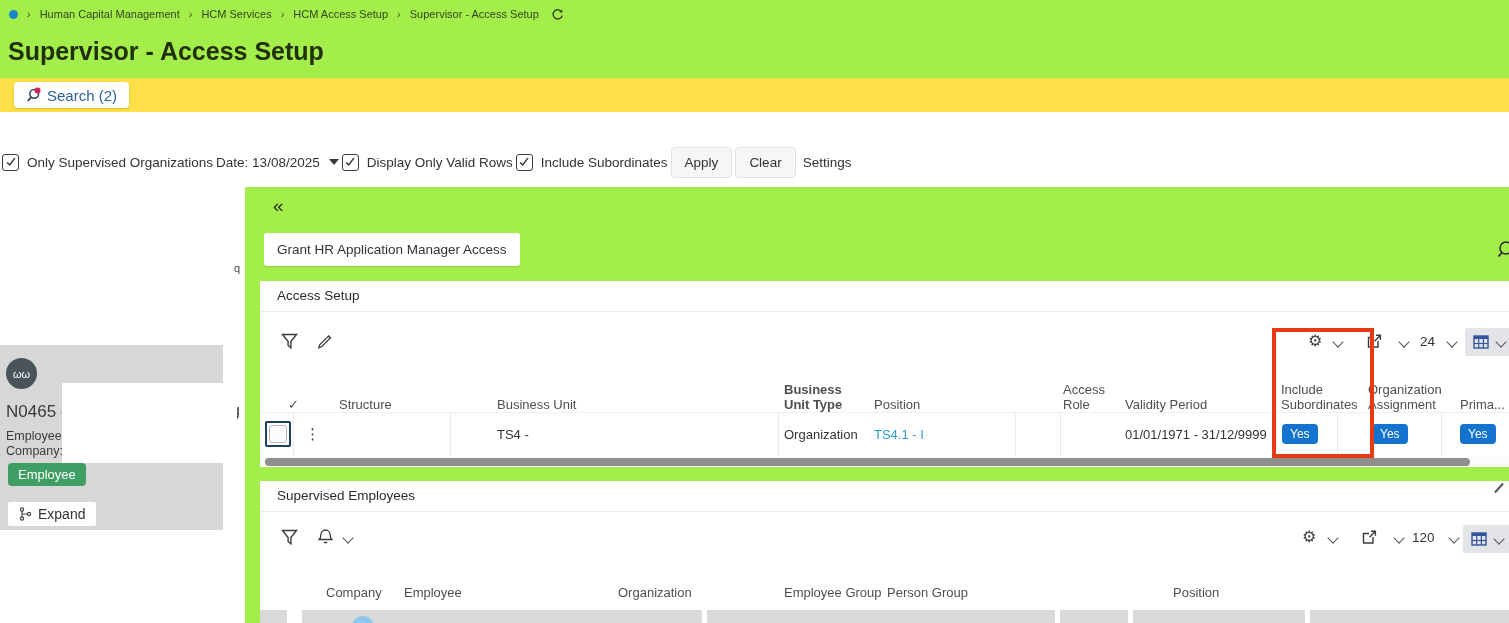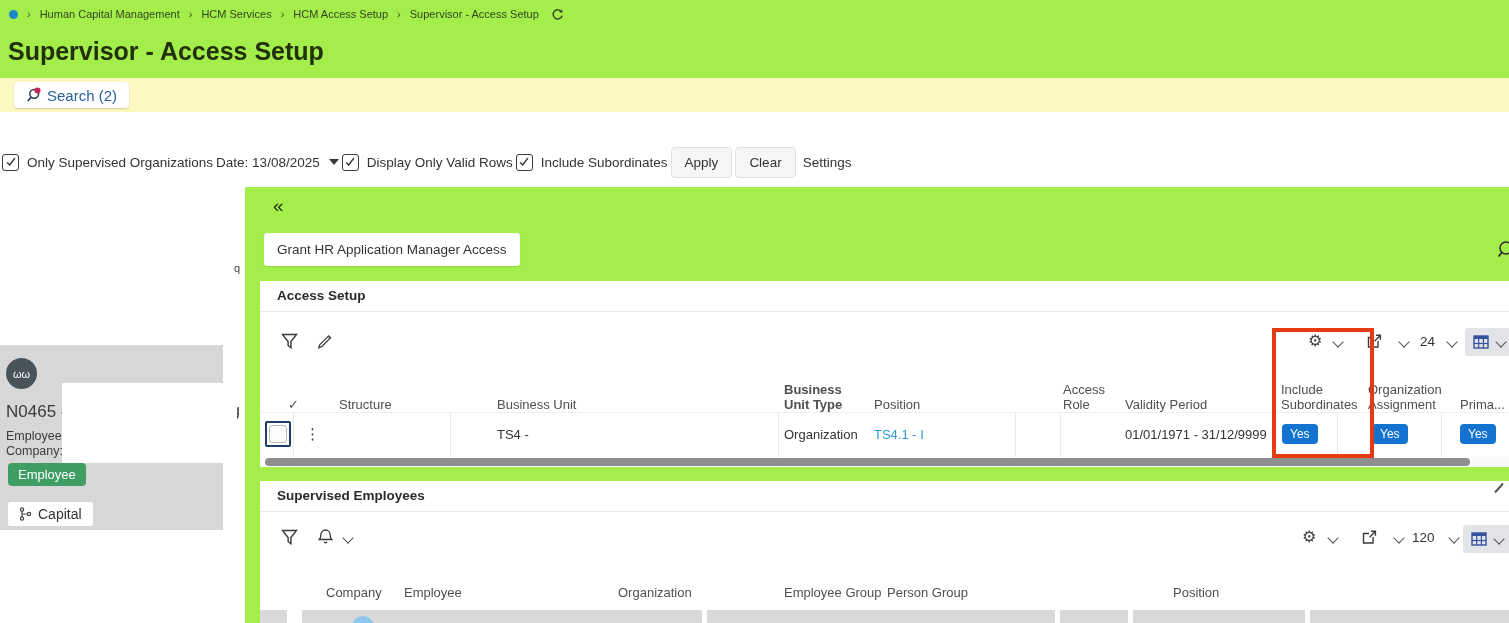--- a/index.html
+++ b/index.html
@@ -12,21 +12,21 @@
     font-size:11px;color:#33451c;}
   .crumb-dot{width:9px;height:9px;border-radius:50%;background:#1b87c9;flex:0 0 auto;}
   .crumb-sep{font-size:11px;color:#41551f;}
   .crumb-item{white-space:nowrap;}
   .refresh-svg{margin-left:3px;}
 
   .titlebar{position:absolute;left:0;top:28px;width:1509px;height:50px;background:#a4ee4c;}
   .page-title{position:absolute;left:8px;top:9px;font-size:25px;font-weight:700;color:#22300b;margin:0;}
 
   
-  .searchbar{position:absolute;left:0;top:78px;width:1509px;height:34px;background:#fef9c3;}
+  .searchbar{position:absolute;left:0;top:78px;width:1509px;height:34px;background:#fde047;}
   .search-btn{position:absolute;left:14px;top:4px;height:26px;background:#fff;border:none;border-radius:4px;
     box-shadow:0 1px 2px rgba(0,0,0,.18);display:flex;align-items:center;gap:5px;padding:0 12px;
     font-size:15px;color:#2b5f9d;font-family:inherit;cursor:pointer;}
 
   
   .filterbar{position:absolute;left:0;top:112px;width:1509px;height:75px;background:#fff;}
   .filter-row{position:absolute;left:2px;top:32px;height:36px;display:flex;align-items:center;gap:3px;font-size:13.5px;color:#333;}
   .cbx-wrap{display:flex;align-items:center;gap:8px;}
   .cbx{width:17px;height:17px;border:1.6px solid #3c3c3c;border-radius:3px;background:#fff;display:flex;align-items:center;justify-content:center;box-sizing:border-box;}
   .date-wrap{display:flex;align-items:center;gap:9px;}
@@ -52,21 +52,21 @@
   
   .main{position:absolute;left:245px;top:187px;width:1264px;height:436px;background:#a4ee4c;}
   .collapse-glyph{position:absolute;left:28px;top:8px;font-size:19px;color:#26300f;cursor:pointer;}
   .grant-btn{position:absolute;left:19px;top:46px;background:#fff;border:none;border-radius:3px;box-shadow:0 1px 1px rgba(0,0,0,.12);
     padding:9px 13px;font-size:13.5px;color:#333;font-family:inherit;cursor:pointer;}
   .partial-search{position:absolute;left:1251px;top:53px;}
 
   .panel{position:absolute;left:15px;width:1249px;background:#fff;}
   .panel-access{top:94px;height:186px;}
   .panel-super{top:294px;height:142px;}
-  .panel-title{height:30px;line-height:30px;padding-left:17px;font-size:13.5px;font-weight:700;color:#2b2b2b;border-bottom:1px solid #ebebeb;}
+  .panel-title{height:30px;line-height:30px;padding-left:17px;font-size:13.5px;font-weight:400;color:#2b2b2b;border-bottom:1px solid #ebebeb;}
   .tb-icon{position:absolute;}
   .gear{font-family:"DejaVu Sans",sans-serif;font-size:16px;color:#444;line-height:1;}
   .chev{display:inline-block;width:7px;height:7px;border-right:1.6px solid #555;border-bottom:1.6px solid #555;transform:rotate(45deg);}
   .pagesize{position:absolute;font-size:13.5px;color:#333;}
   .gridbtn{position:absolute;width:55px;height:28px;background:#e3e4e8;border:none;border-radius:3px;display:flex;align-items:center;justify-content:flex-start;gap:8px;padding:0 8px;box-sizing:border-box;cursor:pointer;}
 
   .hdr{position:absolute;font-size:13px;color:#4f4f4f;line-height:15px;}
   .hdr.b{bottom:0;}
   .cell{position:absolute;font-size:13px;color:#333;white-space:nowrap;}
   .yes-badge{position:absolute;background:#1473cf;color:#fff;font-size:12px;border-radius:4px;padding:3px 8px;top:11px;}
@@ -175,21 +175,21 @@
       <span class="emp-line2">Company:</span>
       <div class="redact"></div>
       <span class="emp-badge">Employee</span>
       <button class="expand-btn">
         <svg width="13" height="14" viewBox="0 0 13 14">
           <circle cx="3" cy="2.5" r="1.6" fill="none" stroke="#444" stroke-width="1.2"></circle>
           <circle cx="3" cy="11.5" r="1.6" fill="none" stroke="#444" stroke-width="1.2"></circle>
           <circle cx="10" cy="7" r="1.6" fill="none" stroke="#444" stroke-width="1.2"></circle>
           <path d="M3 4.1 V9.9 M3 7 H8.4" fill="none" stroke="#444" stroke-width="1.2"></path>
         </svg>
-        <span>Capital</span>
+        <span>Expand</span>
       </button>
     </div>
   </div>
 
   <div class="main">
     <span class="collapse-glyph">«</span>
     <button class="grant-btn">Grant HR Application Manager Access</button>
     <svg class="partial-search" width="20" height="20" viewBox="0 0 20 20">
       <circle cx="10" cy="8" r="6" fill="none" stroke="#2b2b2b" stroke-width="1.5"></circle>
       <line x1="5.8" y1="12.6" x2="2.5" y2="16.5" stroke="#2b2b2b" stroke-width="1.7"></line>

